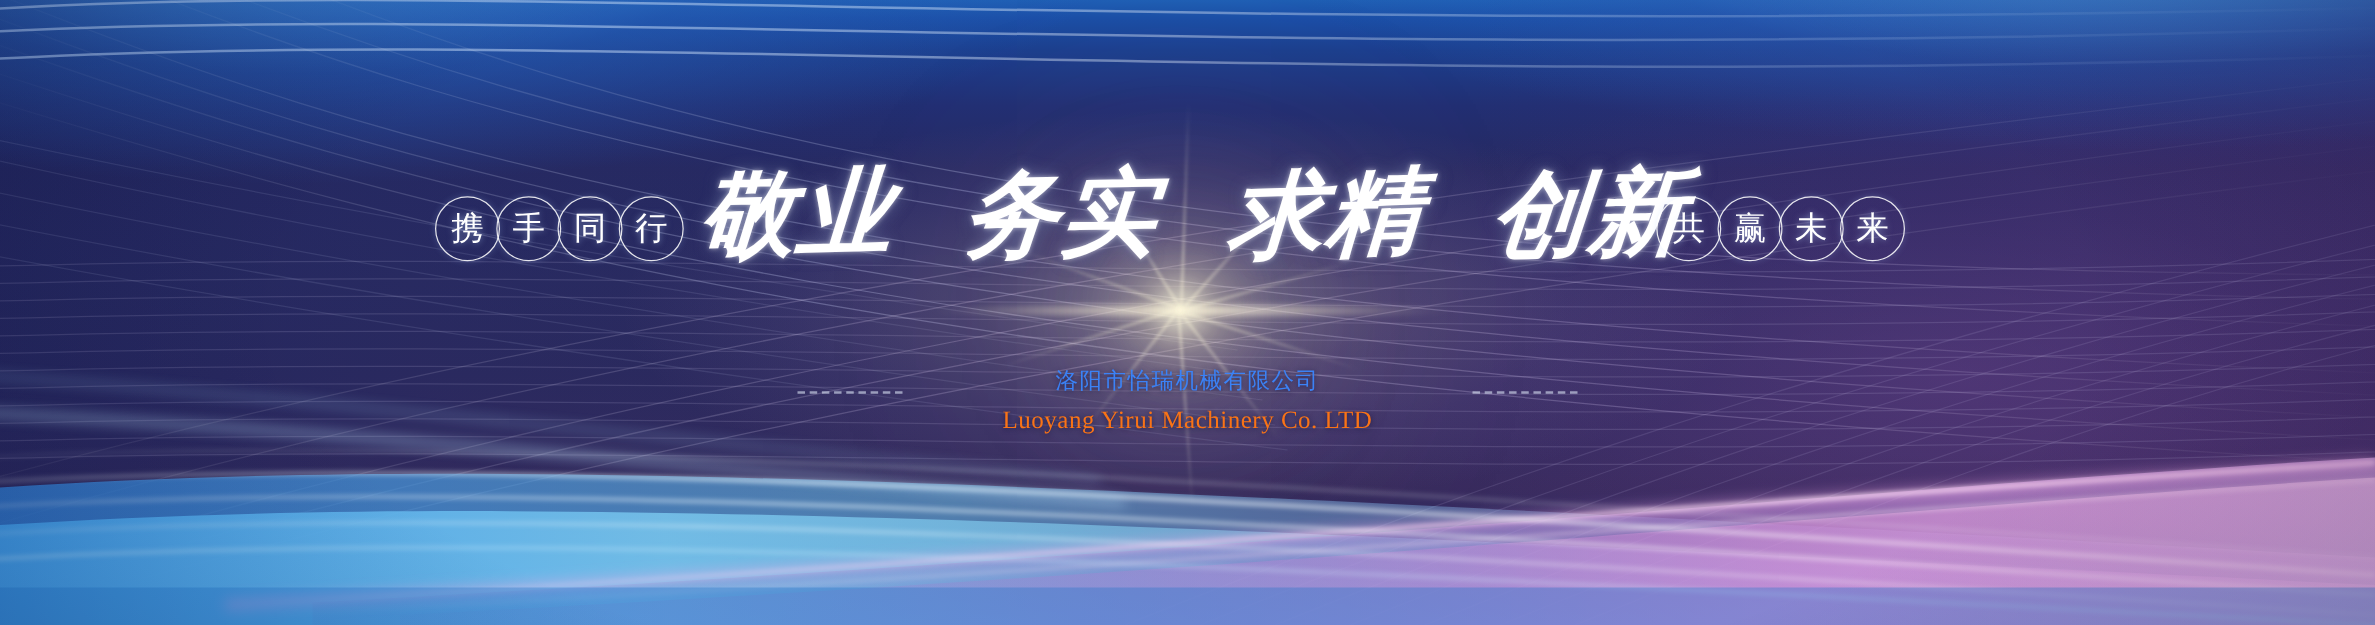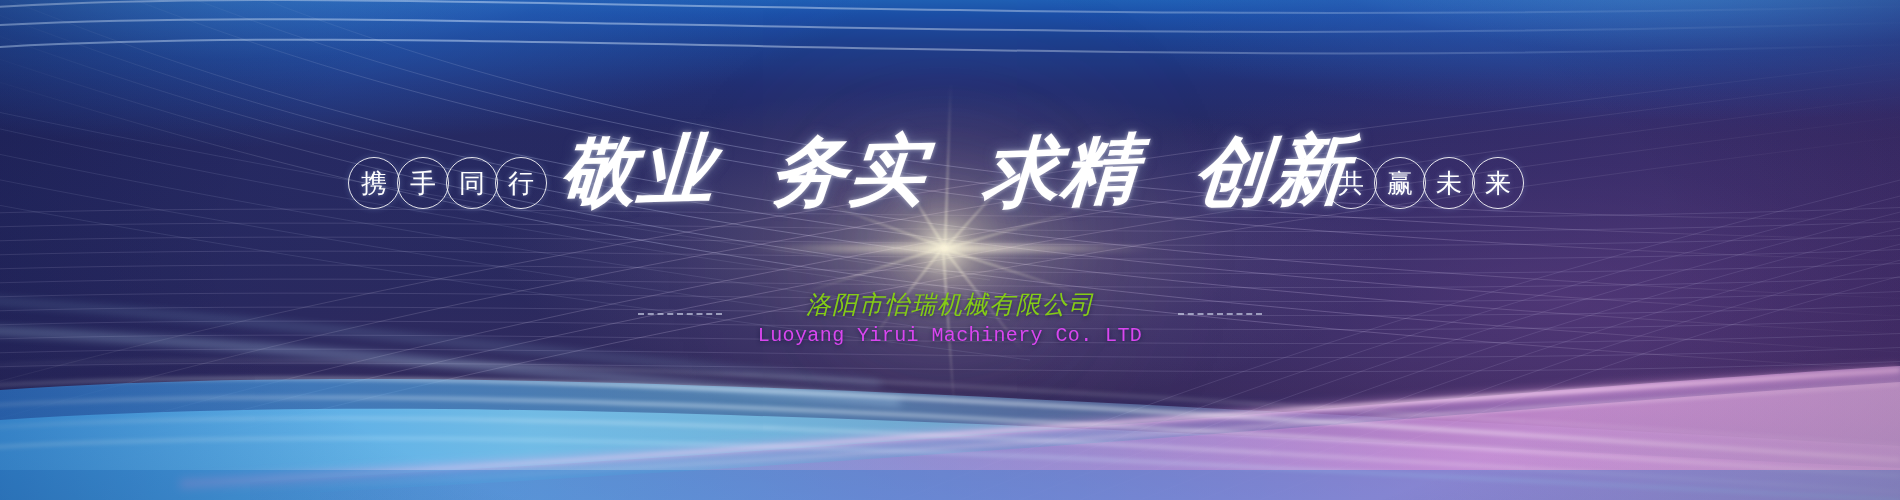--- a/index.html
+++ b/index.html
@@ -135,29 +135,28 @@
   }
   .brush:nth-child(2){transform:skewX(-6deg) rotate(-1deg);}
   .brush:nth-child(3){transform:skewX(-5deg) rotate(-2deg);}
   .brush:nth-child(4){transform:skewX(-6deg) rotate(-1.2deg);}
 
   #company{
     position:absolute;left:0;right:0;top:290px;
     display:flex;flex-direction:column;align-items:center;
   }
   #company-cn{
-    color:#84cc16;font-size:25px;line-height:30px;letter-spacing:1.2px;
+    color:#3b82f6;font-size:18px;line-height:30px;letter-spacing:1.2px;
     font-family:"DejaVu Sans","Liberation Sans",sans-serif;
     text-shadow:0 1px 4px rgba(20,20,60,.7);
-    font-style:italic;
   }
   #company-en{
-    color:#d946ef;font-size:20px;line-height:28px;letter-spacing:.4px;
+    color:#f97316;font-size:20px;line-height:28px;letter-spacing:.4px;
     margin-top:2px;
-    font-family:Liberation Mono, monospace;
+    font-family:Liberation Serif, serif;
     text-shadow:0 1px 4px rgba(20,20,60,.7);
   }
 
   .dash-rule{
     position:absolute;top:313px;height:0;
     border-top:2px dashed rgba(215,222,240,.62);
     width:84px;
   }
   #dash-left{left:638px;}
   #dash-right{left:1178px;}

